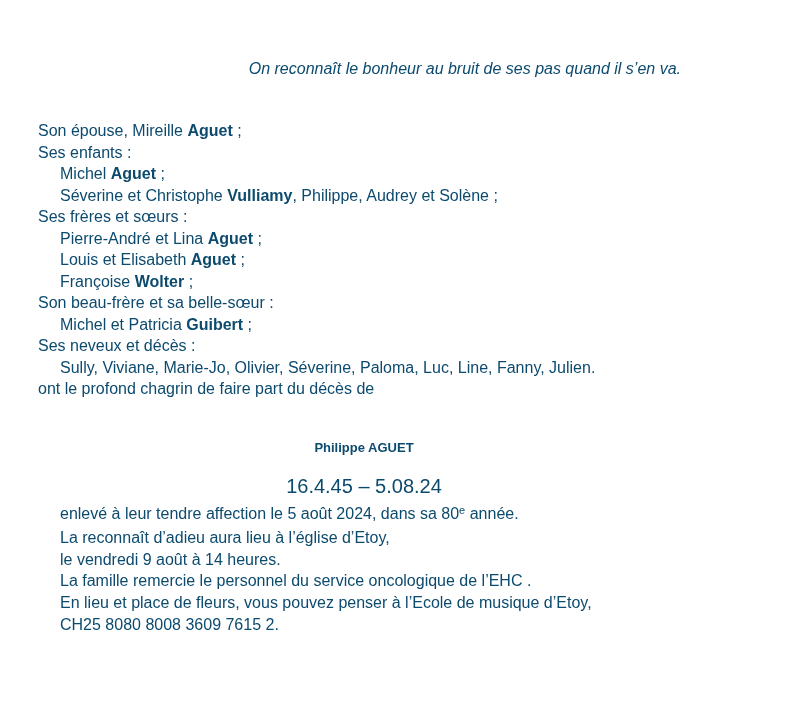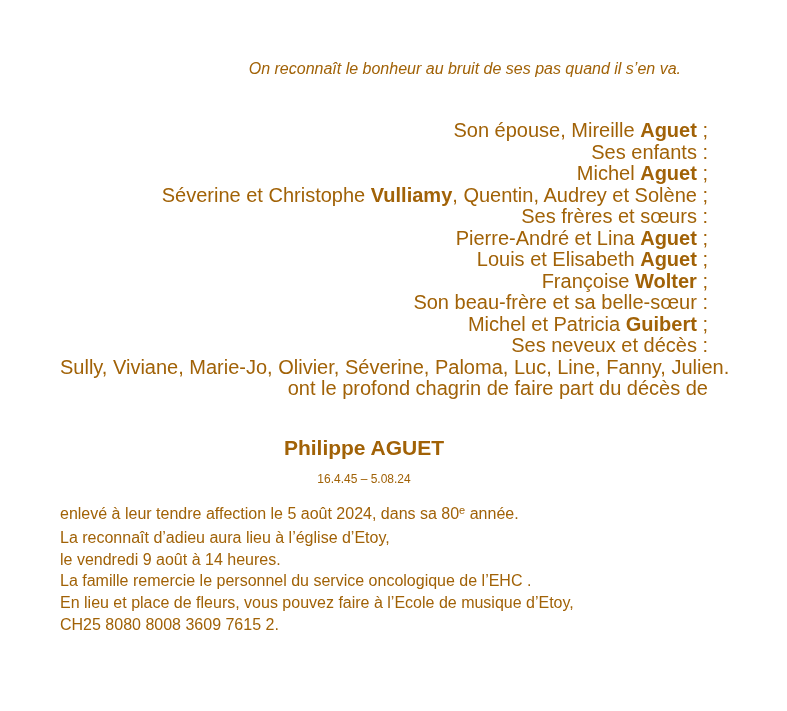--- a/index.html
+++ b/index.html
@@ -5,21 +5,21 @@
     html, body {
       margin: 0;
       padding: 0;
       background: #ffffff;
     }
     .page {
       position: relative;
       width: 728px;
       height: 711px;
       background: #ffffff;
-      color: #a16207;
+      color: #0c4a6e;
       font-family: "Liberation Sans", "DejaVu Sans", sans-serif;
       font-size: 16px;
       overflow: hidden;
     }
     .epigraph {
       position: absolute;
       top: 58px;
       left: 0;
       right: 47px;
       text-align: right;
@@ -27,22 +27,21 @@
       font-size: 16px;
       line-height: 21px;
       white-space: nowrap;
     }
     .family-lines {
       position: absolute;
       top: 120px;
       left: 38px;
       right: 20px;
       line-height: 21.5px;
-      font-size: 20px;
-      text-align: right;
+      font-size: 16px;
     }
     .details-lines {
       position: absolute;
       top: 503px;
       left: 38px;
       right: 20px;
       line-height: 21.8px;
       font-size: 16px;
       margin-left: 22px;
     }
@@ -63,41 +62,41 @@
     }
     .name-block {
       position: absolute;
       top: 436px;
       left: 0;
       width: 100%;
       text-align: center;
     }
     .deceased-name {
       font-weight: bold;
-      font-size: 21px;
+      font-size: 13px;
       line-height: 23px;
     }
     .deceased-dates {
-      font-size: 12px;
+      font-size: 20px;
       line-height: 20px;
-      margin-top: 10px;
+      margin-top: 17px;
     }
   </style>
 </head>
 <body>
 
 <div class="page">
 
   <div class="epigraph">On reconnaît le bonheur au bruit de ses pas quand il s’en va.</div>
 
   <div class="family-lines">
       <div class="line"><span>Son épouse, Mireille </span><span class="b">Aguet</span><span> ;</span></div>
       <div class="line"><span>Ses enfants :</span></div>
       <div class="line indent"><span>Michel </span><span class="b">Aguet</span><span> ;</span></div>
-      <div class="line indent"><span>Séverine et Christophe </span><span class="b">Vulliamy</span><span>, Quentin, Audrey et Solène ;</span></div>
+      <div class="line indent"><span>Séverine et Christophe </span><span class="b">Vulliamy</span><span>, Philippe, Audrey et Solène ;</span></div>
       <div class="line"><span>Ses frères et sœurs :</span></div>
       <div class="line indent"><span>Pierre-André et Lina </span><span class="b">Aguet</span><span> ;</span></div>
       <div class="line indent"><span>Louis et Elisabeth </span><span class="b">Aguet</span><span> ;</span></div>
       <div class="line indent"><span>Françoise </span><span class="b">Wolter</span><span> ;</span></div>
       <div class="line"><span>Son beau-frère et sa belle-sœur :</span></div>
       <div class="line indent"><span>Michel et Patricia </span><span class="b">Guibert</span><span> ;</span></div>
       <div class="line"><span>Ses neveux et décès :</span></div>
       <div class="line indent"><span>Sully, Viviane, Marie-Jo, Olivier, Séverine, Paloma, Luc, Line, Fanny, Julien.</span></div>
       <div class="line"><span>ont le profond chagrin de faire part du décès de</span></div>
     </div>
@@ -105,17 +104,17 @@
   <div class="name-block">
     <div class="deceased-name">Philippe AGUET</div>
     <div class="deceased-dates">16.4.45 – 5.08.24</div>
   </div>
 
   <div class="details-lines">
       <div class="line"><span>enlevé à leur tendre affection le 5 août 2024, dans sa 80</span><span class="sup">e</span><span> année.</span></div>
       <div class="line"><span>La reconnaît d’adieu aura lieu à l’église d’Etoy,</span></div>
       <div class="line"><span>le vendredi 9 août à 14 heures.</span></div>
       <div class="line"><span>La famille remercie le personnel du service oncologique de l’EHC .</span></div>
-      <div class="line"><span>En lieu et place de fleurs, vous pouvez faire à l’Ecole de musique d’Etoy,</span></div>
+      <div class="line"><span>En lieu et place de fleurs, vous pouvez penser à l’Ecole de musique d’Etoy,</span></div>
       <div class="line"><span>CH25 8080 8008 3609 7615 2.</span></div>
     </div>
 
 </div>
 
 </body></html>

